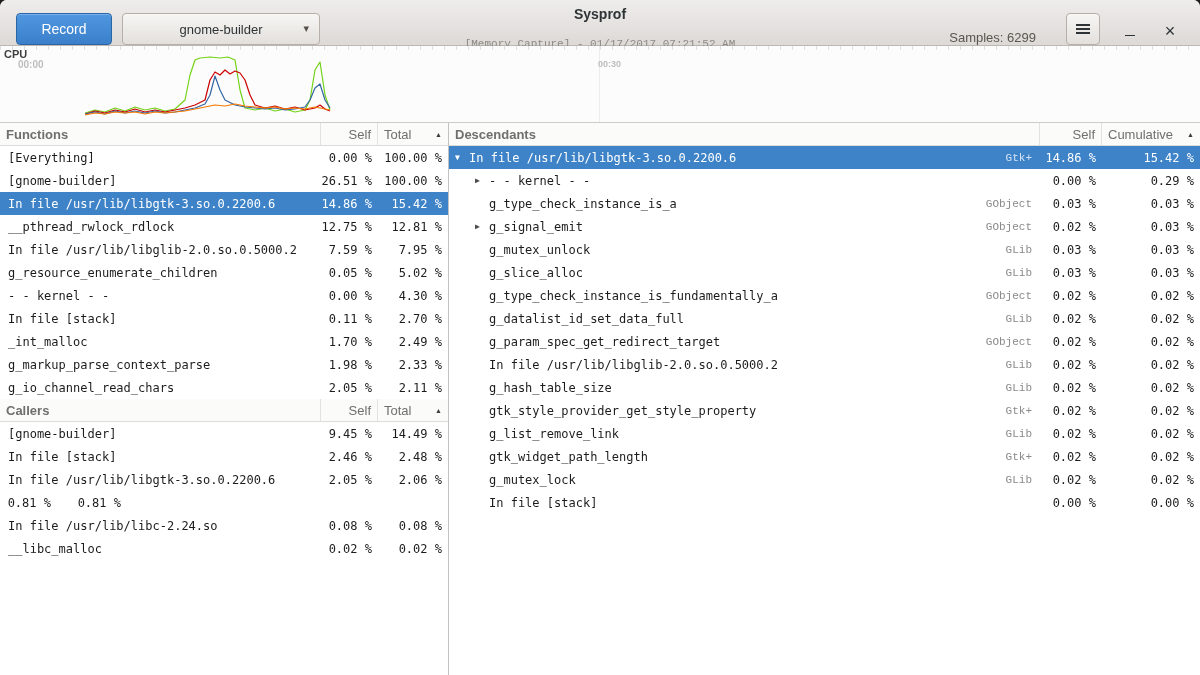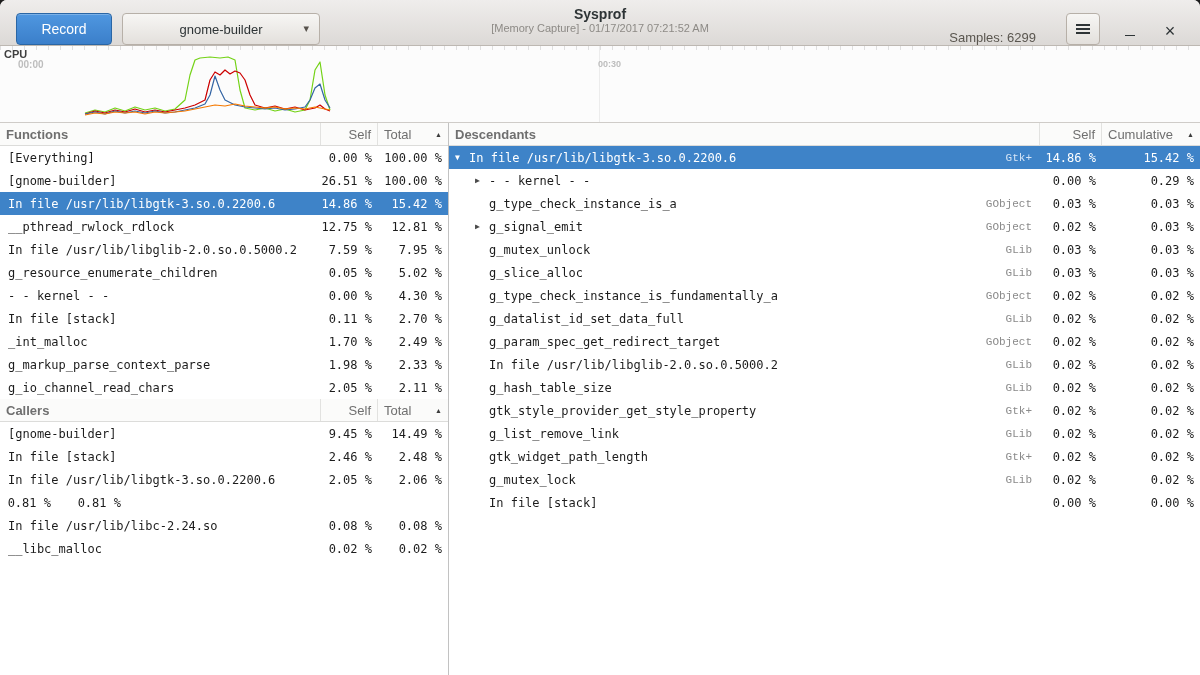--- a/index.html
+++ b/index.html
@@ -19,21 +19,21 @@
                 box-shadow:inset 0 1px 0 rgba(255,255,255,.25);
                 color:#fff; font-size:14px; font-family:inherit; cursor:pointer; }
   .process-select { width:198px; height:32px; margin-left:10px; position:relative;
                     border-radius:4px; border:1px solid #b7b0a8;
                     background:linear-gradient(to bottom,#f7f6f4,#e3e0dc);
                     color:#2e3436; font-size:13px; font-family:inherit;
                     display:flex; align-items:center; justify-content:center; cursor:pointer; }
   .process-select .caret { position:absolute; right:10px; top:8px; color:#57524c; font-size:11px; }
   .title-box { position:absolute; left:50%; top:6px; transform:translateX(-50%); text-align:center; }
   .title { font-size:14px; font-weight:bold; color:#2e3436; }
-  .subtitle { font-size:11px; color:#8d8a86; margin-top:0; }
+  .subtitle { font-size:11px; color:#8d8a86; margin-top:16px;font-family:Liberation Mono, monospace; }
   .samples { margin-left:auto; font-size:13px; color:#5a564f; }
   .menu-btn { margin-left:30px; width:34px; height:32px; border-radius:4px;
               border:1px solid #b7b0a8;
               background:linear-gradient(to bottom,#f7f6f4,#e3e0dc);
               display:flex; align-items:center; justify-content:center; cursor:pointer; }
   .hamburger { width:14px; height:2px; background:#2e3436; display:inline-block;
                box-shadow:0 -4px 0 #2e3436, 0 4px 0 #2e3436; }
   .winbtn { border:none; background:transparent; width:28px; height:28px;
             display:flex; align-items:center; justify-content:center;
             color:#2e3436; cursor:pointer; }

